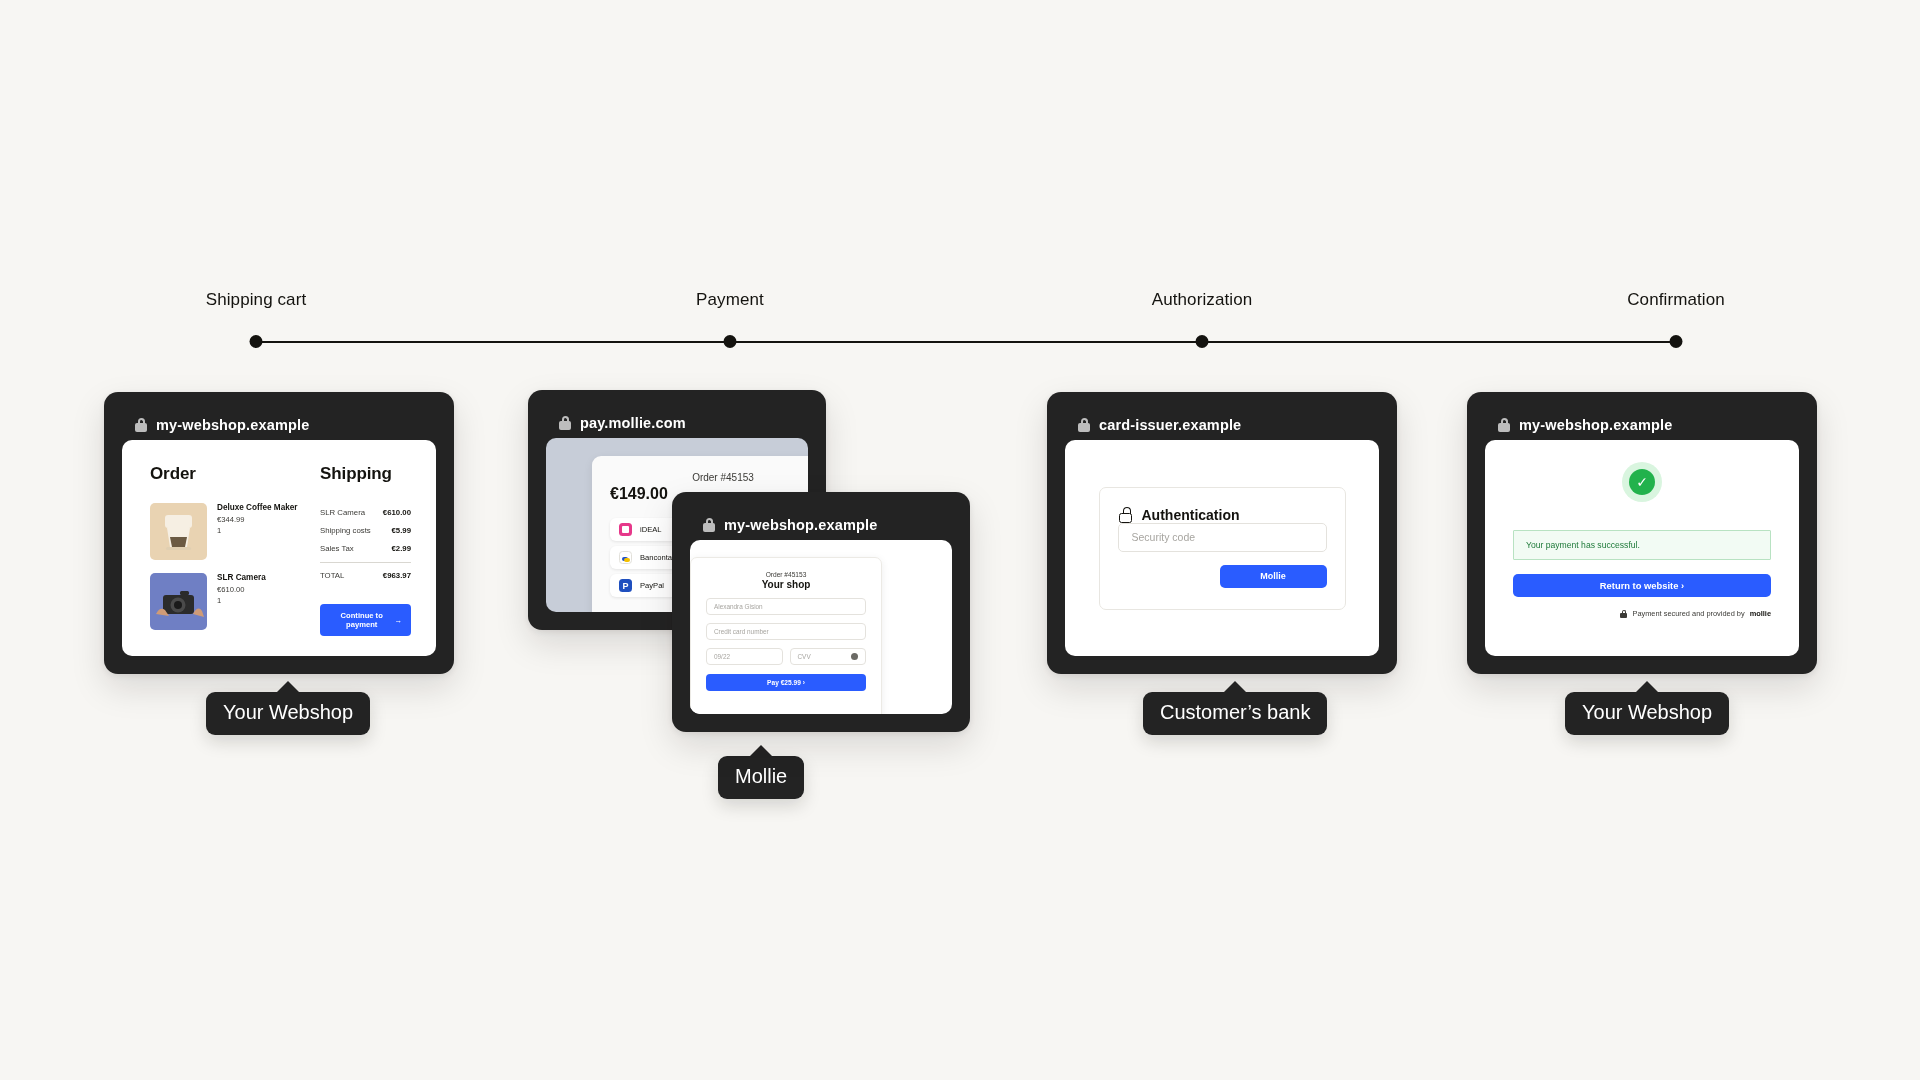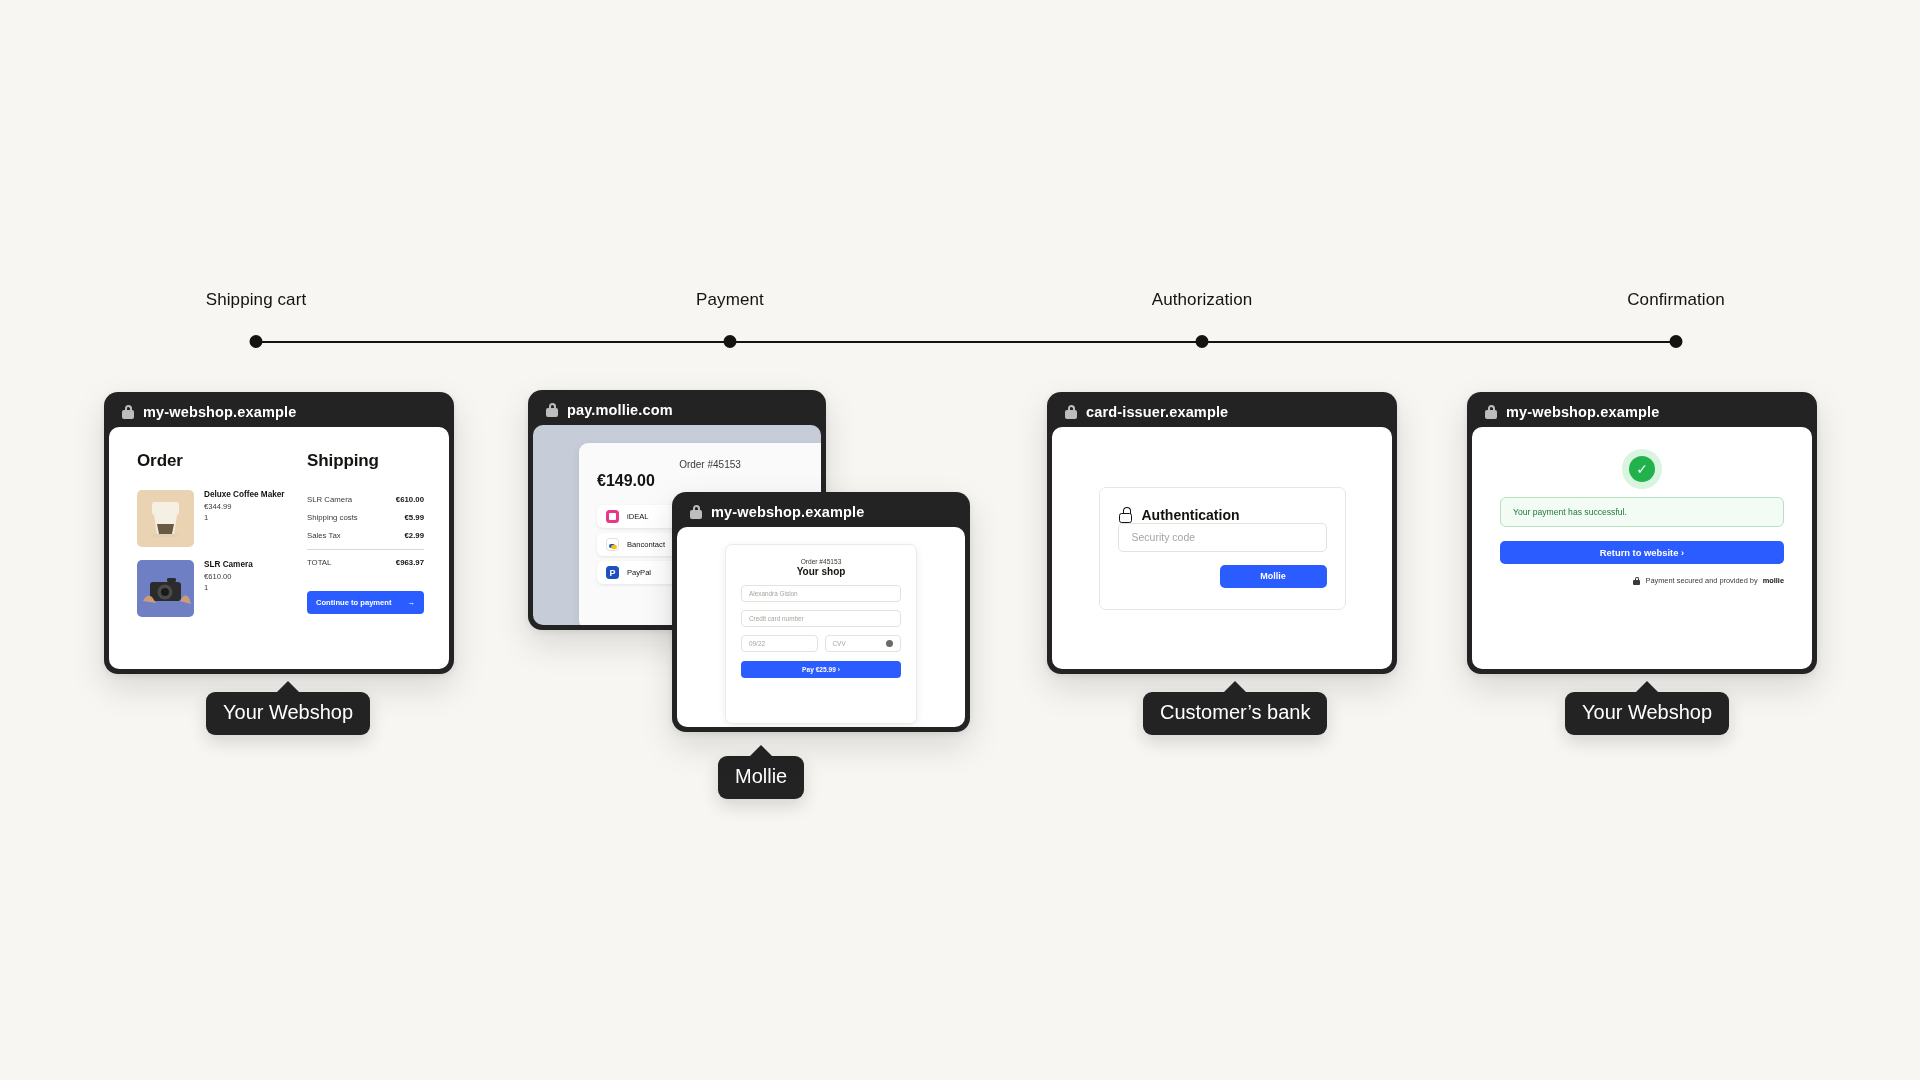--- a/index.html
+++ b/index.html
@@ -23,21 +23,21 @@
   .tl-dot {
     position: absolute; top: 335px; width: 13px; height: 13px;
     border-radius: 50%; background: #14130f; transform: translateX(-50%);
   }
 
   
   .win {
     position: absolute;
     background: #232323;
     border-radius: 14px;
-    padding: 5px;
+    padding: 18px;
     box-shadow: 0 14px 34px rgba(20,19,15,.13), 0 2px 6px rgba(20,19,15,.08);
   }
   .win-bar {
     height: 30px; display: flex; align-items: center; gap: 9px;
     padding: 0 12px 0 13px;
   }
   .lock {
     width: 12px; height: 14px; position: relative; flex: none;
   }
   .lock .body { position: absolute; bottom: 0; left: 0; width: 12px; height: 9px; border-radius: 2px; background: #bdbdbd; }
@@ -101,21 +101,21 @@
   .m-ico.bcmc { background: #fff; border: 1px solid #e2e0da; }
   .m-ico.bcmc::before { content: ""; position: absolute; left: 1.5px; top: 4.5px; width: 6px; height: 4px; border-radius: 2px; background: #1e4ec8; }
   .m-ico.bcmc::after { content: ""; position: absolute; right: 1.5px; top: 6px; width: 6px; height: 4px; border-radius: 2px; background: #f4c000; }
   .m-ico.paypal { background: #1f4fbf; }
   .m-ico.paypal::after { content: "P"; position: absolute; inset: 0; color: #fff; font-size: 9px; font-weight: bold; display: flex; align-items: center; justify-content: center; }
   .m-label { font-size: 7.6px; color: #14130f; }
   .m-secure { font-size: 5.6px; color: #6b6a65; text-align: right; margin-top: 11px; }
 
   
   #win-cardform { left: 672px; top: 492px; width: 298px; height: 240px; z-index: 5; }
-  .cf-bg { background: #fff; height: 100%; display: flex; justify-content: center; padding-top: 17px; }
+  .cf-bg { background: #fff; height: 100%; display: flex; justify-content: flex-start; padding-top: 17px; }
   .cf-panel {
     background: #fff; border: 1px solid #eceae5; border-radius: 7px;
     width: 192px; height: 180px; padding: 13px 15px 0;
     box-shadow: 0 2px 9px rgba(0,0,0,.07);
   }
   .cf-order { font-size: 6.6px; color: #3b3a36; text-align: center; }
   .cf-shop { font-size: 10px; font-weight: bold; color: #14130f; text-align: center; margin-top: 1px; }
   .cf-field {
     border: 1px solid #e4e2dd; border-radius: 4px; height: 17px;
     display: flex; align-items: center; padding: 0 7px;
@@ -150,22 +150,22 @@
     width: 107px; height: 23px; font-size: 9px; font-weight: bold; margin: 13px 0 0 auto;
     display: block; cursor: pointer; font-family: inherit;
   }
 
   
   #win-conf { left: 1467px; top: 392px; width: 350px; height: 282px; }
   .conf-inner { padding: 22px 28px 0; text-align: center; }
   .check-wrap { width: 40px; height: 40px; margin: 0 auto; border-radius: 50%; background: #d9f5df; display: flex; align-items: center; justify-content: center; }
   .check-dot { width: 26px; height: 26px; border-radius: 50%; background: #22b24c; color: #fff; display: flex; align-items: center; justify-content: center; font-size: 14px; }
   .conf-banner {
-    border: 1px solid #b8e2c2; background: #f2fbf4; border-radius: 6px;
-    padding: 9px 12px; margin-top: 8px; text-align: left;
+    border: 1px solid #b8e2c2; background: #f2fbf4; border-radius: 1px;
+    padding: 9px 12px; margin-top: 28px; text-align: left;
     font-size: 8.6px; color: #1f7a3a;
   }
   .conf-text { font-size: 9.6px; color: #6b6a65; line-height: 1.55; margin-top: 13px; }
   .conf-btn {
     background: #2a5cff; color: #fff; border: none; border-radius: 5px;
     width: 100%; height: 23px; margin-top: 14px; font-size: 9.4px; font-weight: bold;
     cursor: pointer; font-family: inherit;
   }
   .conf-foot { font-size: 7.4px; color: #3b3a36; margin-top: 12px; display: flex; align-items: center; justify-content: flex-end; gap: 5px; }
   .lock-sm { width: 7px; height: 8px; position: relative; display: inline-block; }

